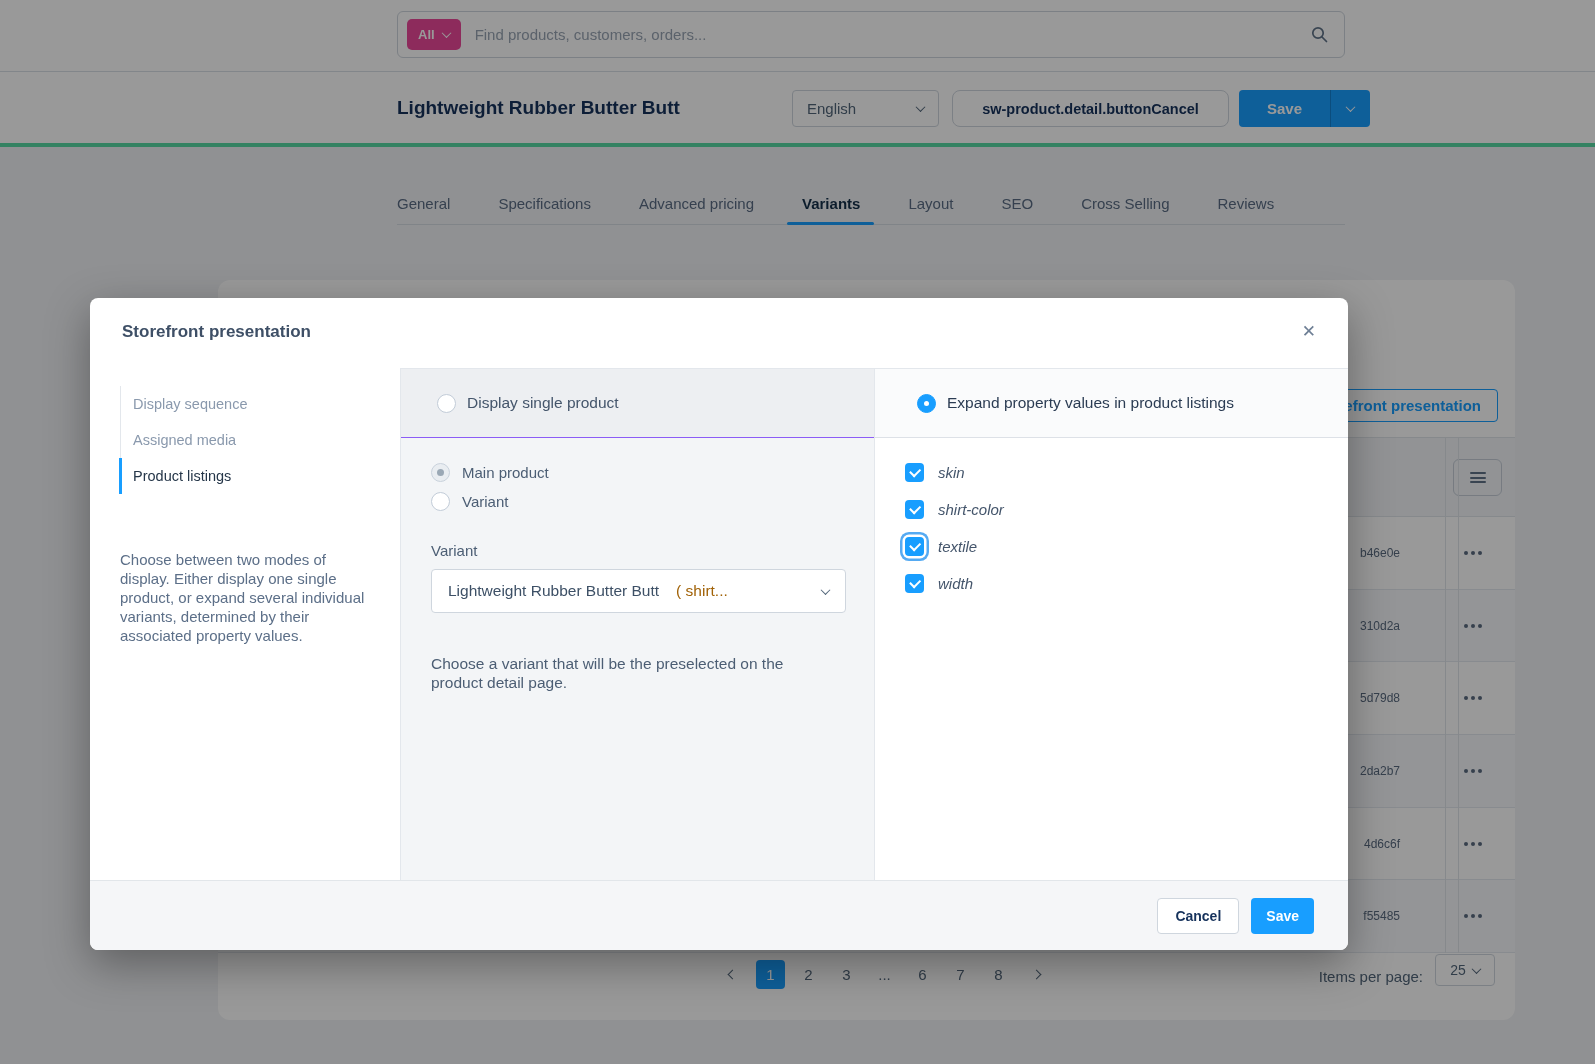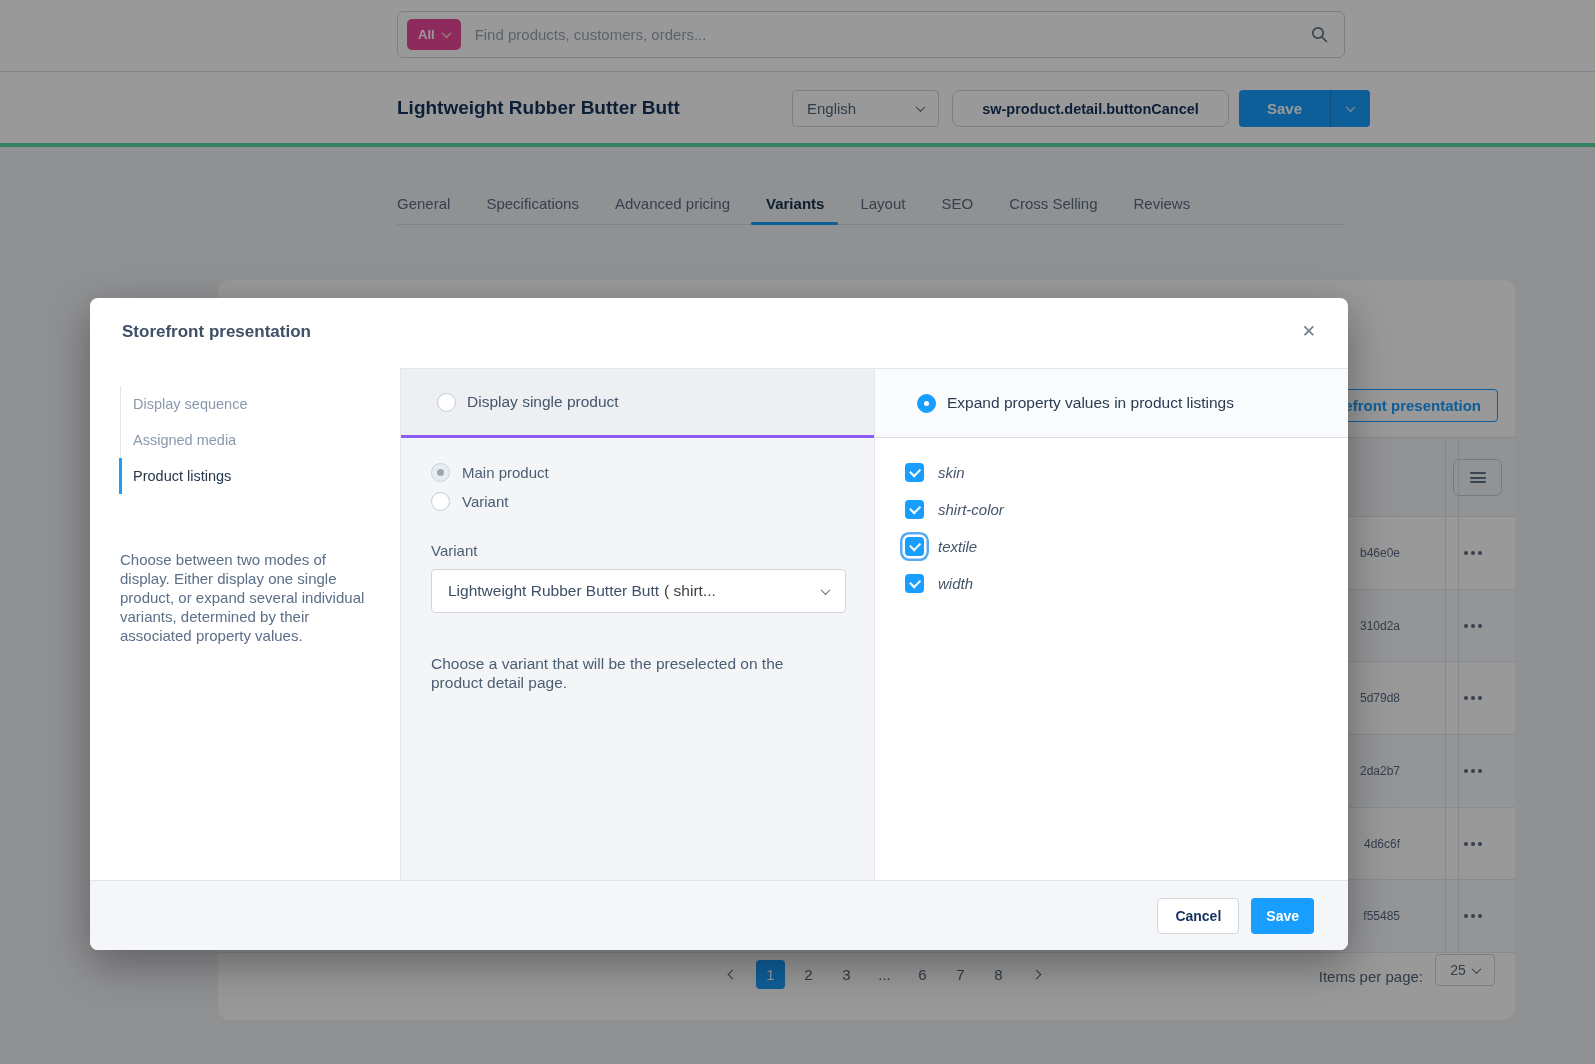--- a/index.html
+++ b/index.html
@@ -19,21 +19,21 @@
   .search-input::placeholder { color:#98a4b3; }
   .search-icon { margin-right:16px; display:flex; }
 
   .product-title { position:absolute; left:397px; top:97px; font-size:19px; font-weight:700; color:#16325c; }
   .lang-select { position:absolute; left:792px; top:90px; width:147px; height:37px; background:#fff; border:1px solid #cfd6de; border-radius:4px; display:flex; align-items:center; justify-content:space-between; padding:0 14px; font-size:15px; color:#52667a; }
   .ghost-btn { position:absolute; left:952px; top:90px; width:277px; height:37px; background:#fff; border:1px solid #cfd6de; border-radius:8px; font-size:14.5px; font-weight:600; color:#16325c; display:flex; align-items:center; justify-content:center; }
   .save-split { position:absolute; left:1239px; top:90px; width:131px; height:37px; border-radius:4px; display:flex; overflow:hidden; }
   .save-main { flex:1; color:#fff; font-size:15px; font-weight:700; display:flex; align-items:center; justify-content:center; }
   .save-caret { width:40px; border-left:1px solid rgba(0,0,0,0.18); color:#fff; display:flex; align-items:center; justify-content:center; }
 
-  .tabs { position:absolute; left:397px; top:186px; width:948px; height:39px; border-bottom:1px solid #d5dce3; display:flex; gap:36px; }
+  .tabs { position:absolute; left:397px; top:186px; width:948px; height:39px; border-bottom:1px solid #d5dce3; display:flex; gap:48px; }
   .tab { font-size:15px; color:#5a6c84; padding-top:9px; position:relative; white-space:nowrap; }
   .tab.active { color:#14304a; font-weight:600; }
   .tab.active::after { content:""; position:absolute; left:-15px; right:-14px; bottom:-1px; height:3px; background:#189eff; border-radius:2px; }
 
   .card { position:absolute; left:218px; top:280px; width:1297px; height:740px; background:#fff; border-radius:12px; }
   .sf-btn { position:absolute; right:17px; top:109px; height:33px; padding:0 16px; background:#fff; border:1px solid #189eff; border-radius:4px; color:#189eff; font-size:15px; font-weight:600; display:flex; align-items:center; }
   .tbl-head { position:absolute; left:0; top:157px; width:100%; height:80px; background:#f4f6f9; border-top:1px solid #dfe4ea; border-bottom:1px solid #dfe4ea; }
   .settings-btn { position:absolute; right:13px; top:21px; width:49px; height:37px; border:1px solid #c6ced8; border-radius:6px; display:flex; align-items:center; justify-content:center; background:transparent; }
   .ham { width:16px; height:11px; display:flex; flex-direction:column; justify-content:space-between; }
   .ham i { display:block; height:2px; background:#5f7287; border-radius:1px; }
@@ -63,29 +63,29 @@
   .modal-body { position:absolute; left:0; top:70px; right:0; bottom:70px; display:flex; }
 
   .m-side { width:310px; padding:18px 28px 0 30px; }
   .m-nav { border-left:1px solid #e3e7ec; }
   .m-nav-item { position:relative; height:36px; display:flex; align-items:center; padding-left:12px; font-size:14.5px; color:#8a99ad; }
   .m-nav-item.active { color:#253649; }
   .m-nav-item.active::before { content:""; position:absolute; left:-2px; top:0; bottom:0; width:3px; background:#189eff; }
   .m-desc { margin-top:56px; width:256px; font-size:15px; line-height:19px; color:#5c6f88; }
 
   .m-mid { width:475px; background:#f3f5f7; border-left:1px solid #e3e7ec; border-right:1px solid #e3e7ec; border-top:1px solid #e3e7ec; }
-  .m-mid-head { height:69px; background:#edeff2; border-bottom:3px solid #8b5cf6; display:flex; align-items:center; gap:11px; padding-left:36px; }
+  .m-mid-head { height:69px; background:#edeff2; border-bottom:1px solid #8b5cf6; display:flex; align-items:center; gap:11px; padding-left:36px; }
   .m-head-label { font-size:15.5px; color:#44556b; }
   .m-mid-body { padding:25px 30px 0 30px; }
   .radio-row { display:flex; align-items:center; gap:12px; height:19px; font-size:15px; color:#4c5e74; }
   .radio-row + .radio-row { margin-top:10px; }
   .field-label { margin-top:31px; font-size:15px; color:#4c5e74; }
   .select-box { margin-top:10px; width:415px; height:44px; background:#fff; border:1px solid #cfd6de; border-radius:4px; display:flex; align-items:center; padding:0 16px; font-size:15.5px; }
   .select-main { color:#3d5066; white-space:nowrap; }
-  .select-suffix { color:#404040; margin-left:5px; white-space:nowrap; }
+  .select-suffix { color:#a16207; margin-left:17px; white-space:nowrap; }
   .select-box .chev { margin-left:auto; color:#52667a; border-color:#52667a; }
   .help-text { margin-top:41px; width:392px; font-size:15.5px; line-height:19px; color:#4c5e74; }
 
   .m-right { flex:1; background:#fff; border-top:1px solid #e3e7ec; }
   .m-right-head { height:69px; background:#fafbfc; border-bottom:1px solid #dde1e7; display:flex; align-items:center; gap:11px; padding-left:42px; }
   .m-right-head .m-head-label { color:#2b3c53; }
   .m-right-body { padding:25px 0 0 30px;font-style:italic; }
   .cb-row { display:flex; align-items:center; gap:14px; height:19px; margin-bottom:18px; font-size:15px; color:#44556b; }
 
   .modal-footer { position:absolute; left:0; right:0; bottom:0; height:70px; background:#f5f6f8; border-top:1px solid #e2e6ea; border-radius:0 0 8px 8px; display:flex; align-items:center; justify-content:flex-end; gap:12px; padding-right:34px; }

